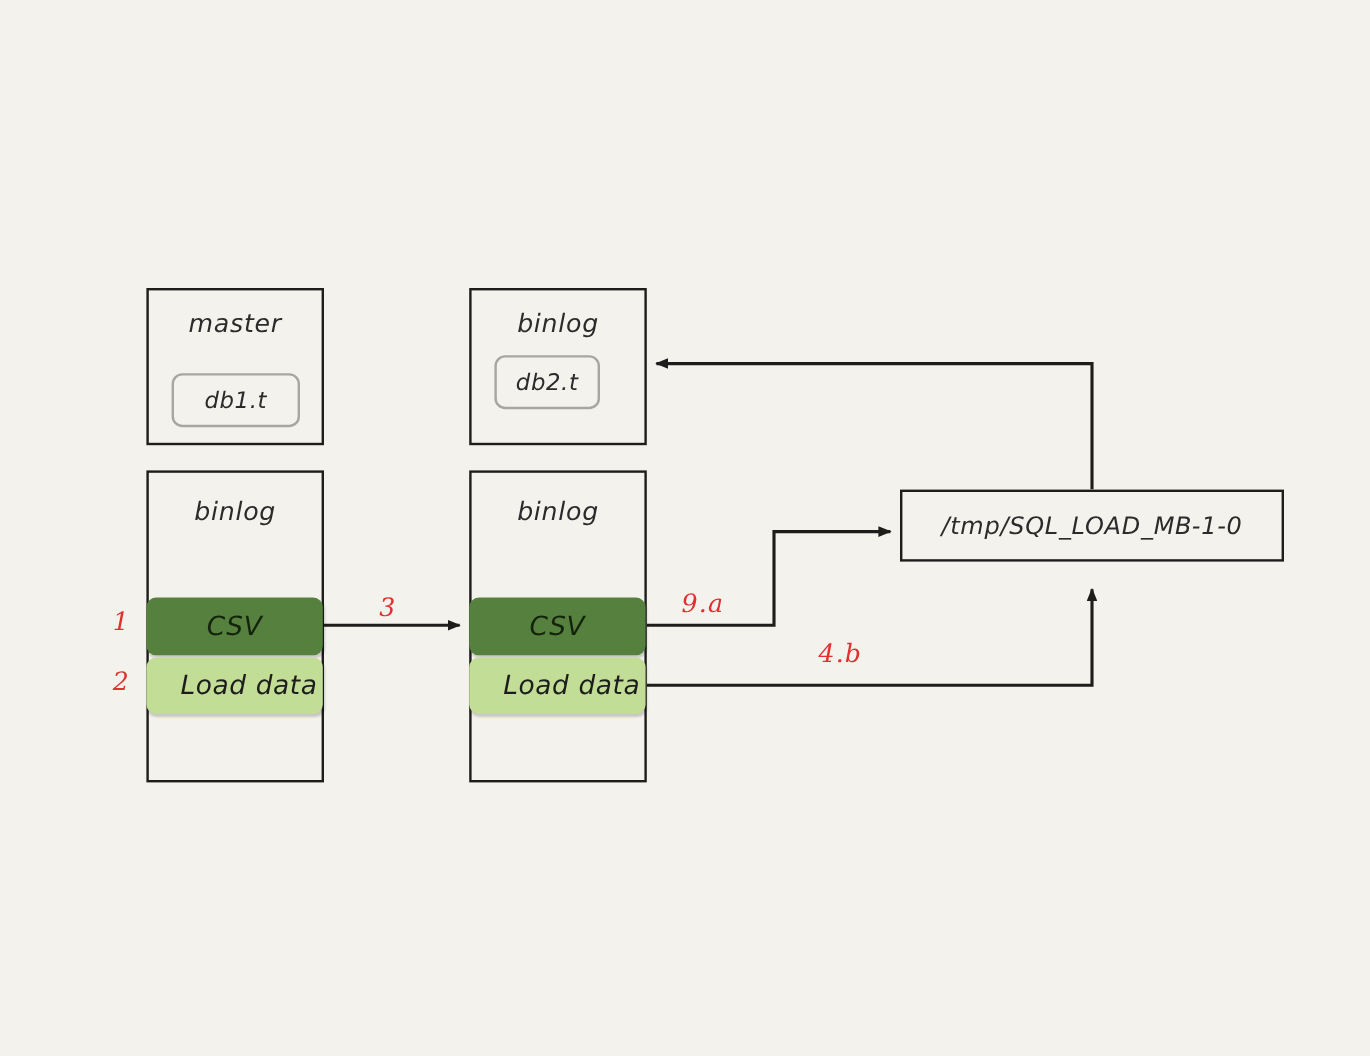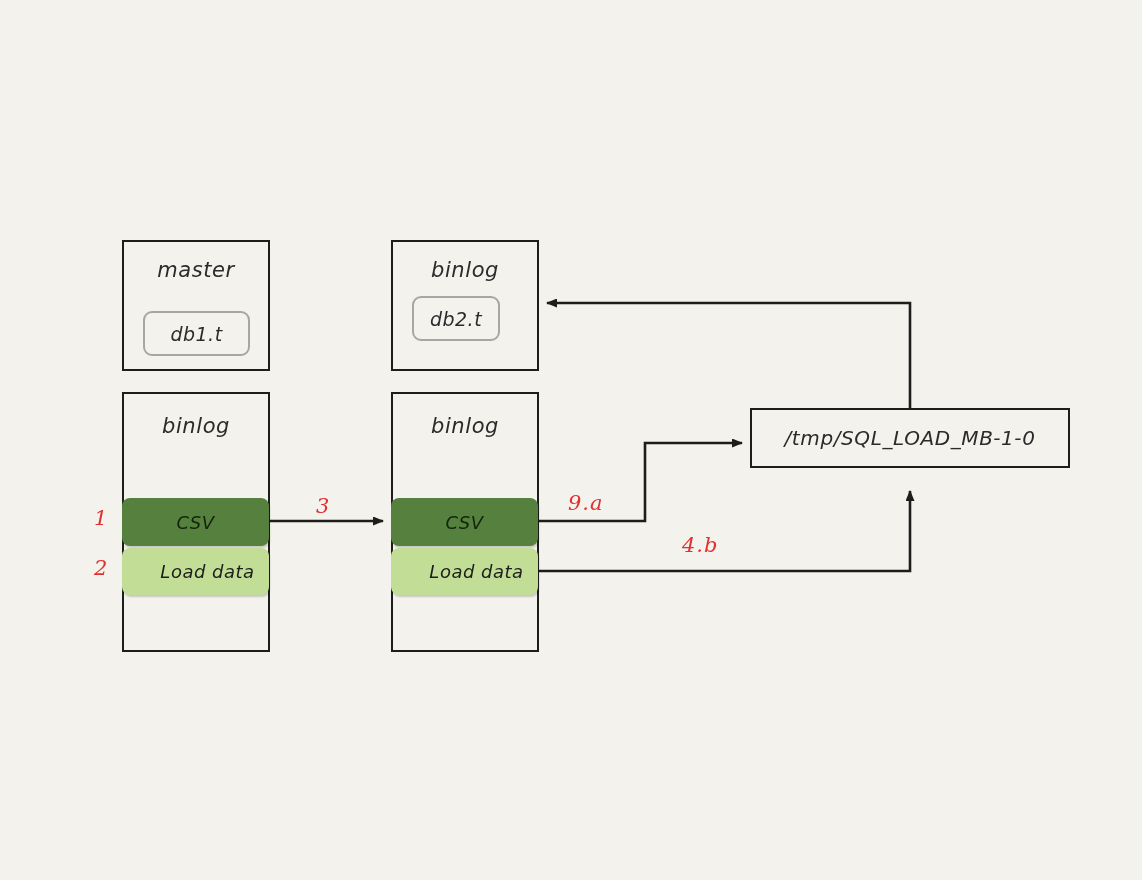--- a/index.html
+++ b/index.html
@@ -83,21 +83,21 @@
     position: absolute;
     box-sizing: border-box;
     border-radius: 8px;
     display: flex;
     align-items: center;
     justify-content: center;
     box-shadow: 1px 2px 2px rgba(0,0,0,0.18);
   }
   .evt-label {
     font-family: "DejaVu Sans", sans-serif;
-    font-size: 18px;
+    font-size: 22px;
     font-style: italic;
     letter-spacing: 0.5px;
     white-space: nowrap;
   }
   .evt.csv   { background: #55803d; }
   .evt.csv .evt-label { color: #14240c; }
   .evt.load  { background: #c2de96; padding-left: 24px; }
   .evt.load .evt-label { color: #1d1d1b; }
 
   #csv-master  { left: 122px; top: 498px; width: 147px; height: 48px; }

